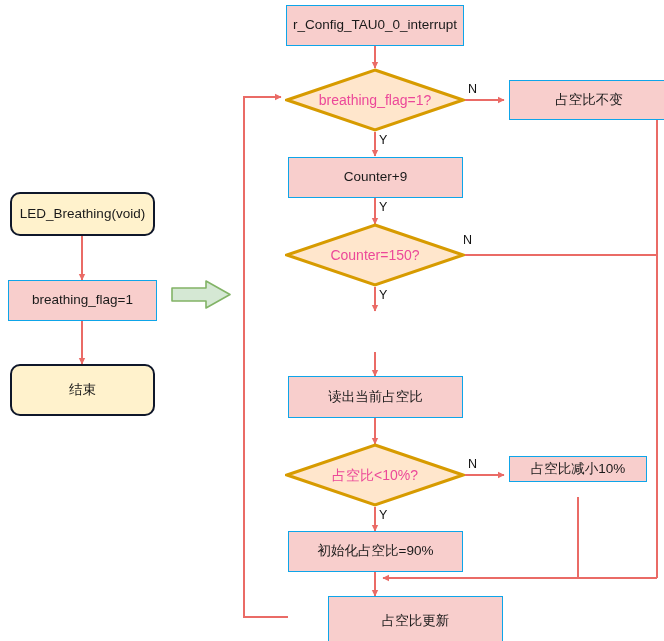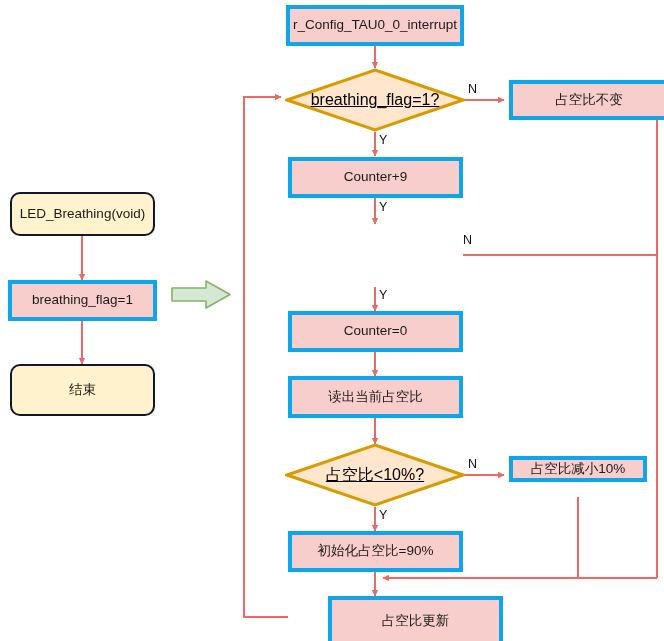--- a/index.html
+++ b/index.html
@@ -1,21 +1,21 @@
 <!DOCTYPE html>
 <html><head>
 <meta charset="utf-8">
 <style>
   html,body{margin:0;padding:0;background:#ffffff;}
   body{font-family:"Liberation Sans","DejaVu Sans",sans-serif;}
   #canvas{position:relative;width:664px;height:641px;overflow:hidden;background:#fff;}
   .node{position:absolute;box-sizing:border-box;display:flex;align-items:center;justify-content:center;text-align:center;line-height:1.2;}
-  .proc{background:#f8cecc;border:4px solid #0ea5e9;font-size:13.5px;color:#1a1a1a;}
+  .proc{background:#f8cecc;border:1px solid #0ea5e9;font-size:13.5px;color:#1a1a1a;}
   .term{background:#fff2cc;border:2px solid #0f172a;border-radius:10px;font-size:13.5px;color:#1a1a1a;}
-  .dec{font-size:16px;color:#000000;background:transparent;border:none;text-decoration:underline;}
+  .dec{font-size:14px;color:#ec4899;background:transparent;border:none;}
   .dec .dshape{position:absolute;left:0;top:0;width:100%;height:100%;}
   .dec .dlabel{position:relative;z-index:2;}
   .edgelbl{position:absolute;font-size:12.5px;color:#111;z-index:5;}
   svg.wires{position:absolute;left:0;top:0;width:664px;height:641px;overflow:visible;z-index:1;}
   .node{z-index:3;}
 </style>
 </head>
 <body>
 
 <div id="canvas">
@@ -91,24 +91,27 @@
   </div>
 
   <div class="node proc" style="left:509px;top:80px;width:160px;height:40px;">
     <span>占空比不变</span>
   </div>
 
   <div class="node proc" style="left:288px;top:157px;width:175px;height:41px;">
     <span>Counter+9</span>
   </div>
 
+  <div class="node dec" style="left:285px;top:223px;width:180px;height:64px;">
+    <svg class="dshape" viewBox="0 0 180 64" preserveAspectRatio="none">
+      <polygon points="90,2 178,32 90,62 2,32" fill="#ffe6cc" stroke="#d79b00" stroke-width="3"></polygon>
+    </svg>
+    <span class="dlabel">Counter=150?</span>
+  </div>
 
-  <div class="node proc" style="left:288px;top:311px;width:175px;height:41px;">
-    <span>Counter=0</span>
-  </div>
 
   <div class="node proc" style="left:288px;top:376px;width:175px;height:42px;text-align:center;">
     <span>读出当前占空比</span>
   </div>
 
   <div class="node dec" style="left:285px;top:443px;width:180px;height:64px;">
     <svg class="dshape" viewBox="0 0 180 64" preserveAspectRatio="none">
       <polygon points="90,2 178,32 90,62 2,32" fill="#ffe6cc" stroke="#d79b00" stroke-width="3"></polygon>
     </svg>
     <span class="dlabel">占空比&lt;10%?</span>

